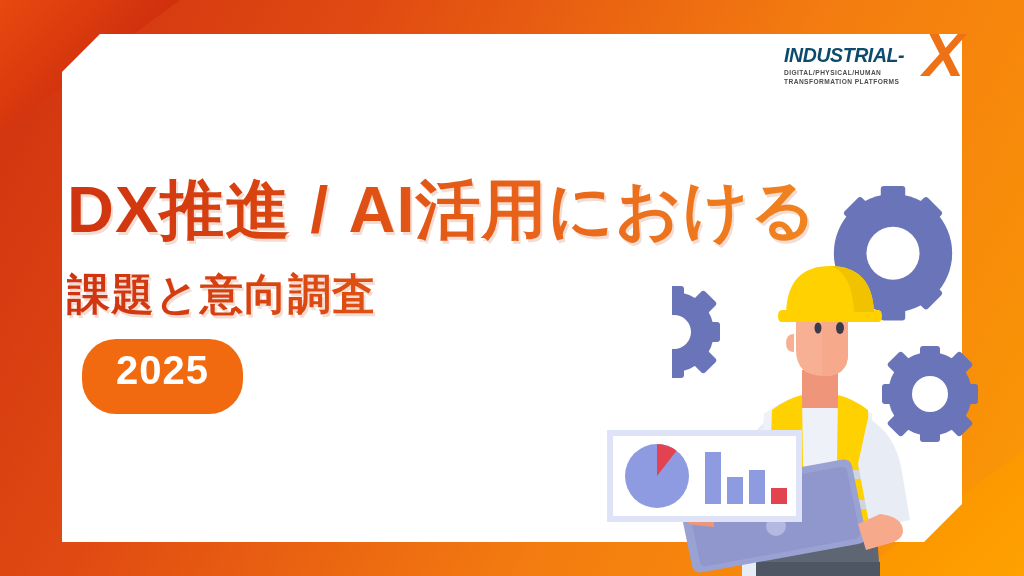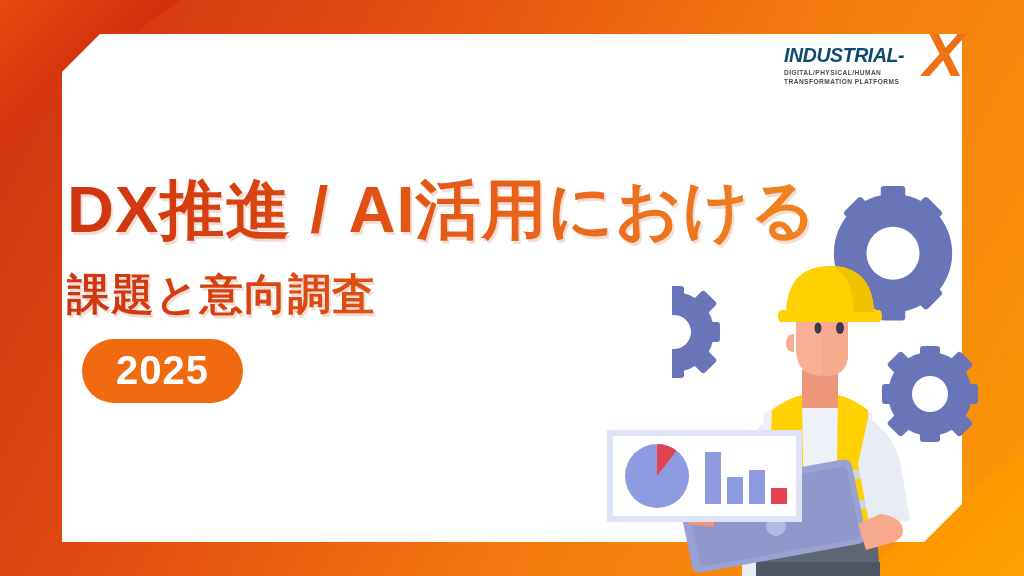--- a/index.html
+++ b/index.html
@@ -73,21 +73,21 @@
     background:linear-gradient(96deg,#cf3310 0%,#d8420f 22%,#e8631a 55%,#f0801f 85%,#f28a22 100%);
     -webkit-background-clip:text; background-clip:text;
     -webkit-text-fill-color:transparent; color:transparent;
     filter:drop-shadow(2px 3px 0 rgba(190,60,10,0.18));
   }
   .hl-line-2 { font-size:43px; }
 
   
   .year-pill {
     position:absolute; left:82px; top:339px;
-    padding:9px 34px 11px;
+    padding:9px 34px 22px;
     background:#f26a10; border-radius:34px;
     color:#ffffff; font-weight:bold;
     font-size:40px; line-height:44px; letter-spacing:1px;
   }
 
   
   .chart-card {
     position:absolute; left:607px; top:430px;
     width:195px; height:92px;
     background:#ffffff; border:6px solid #dfe3f8;

